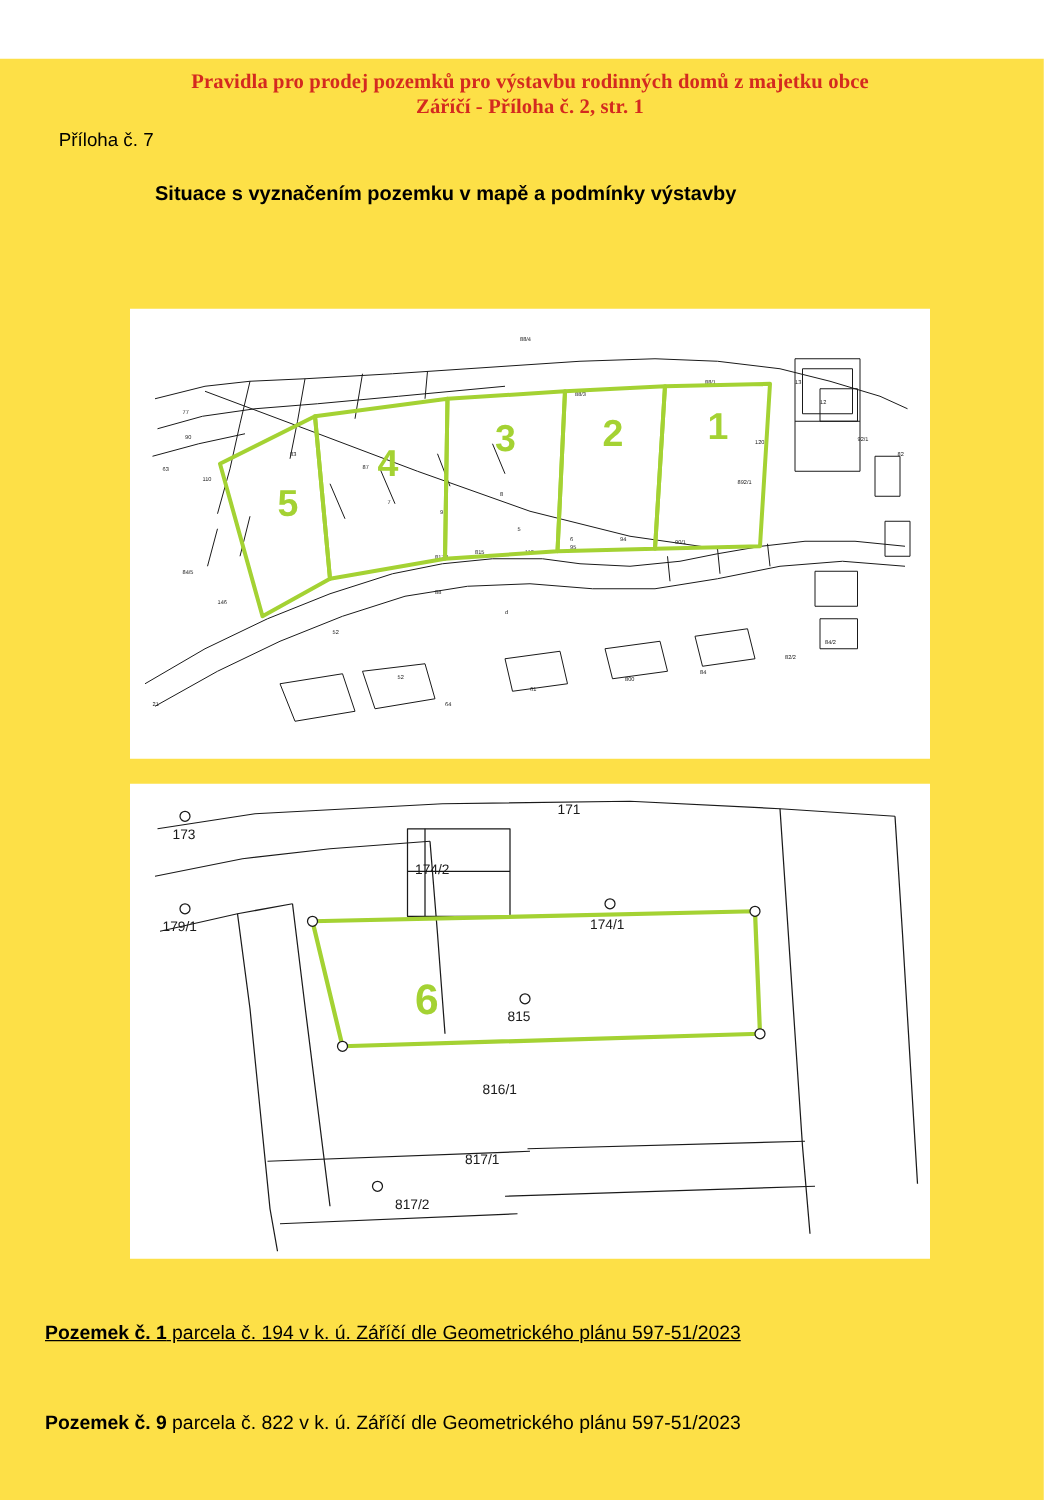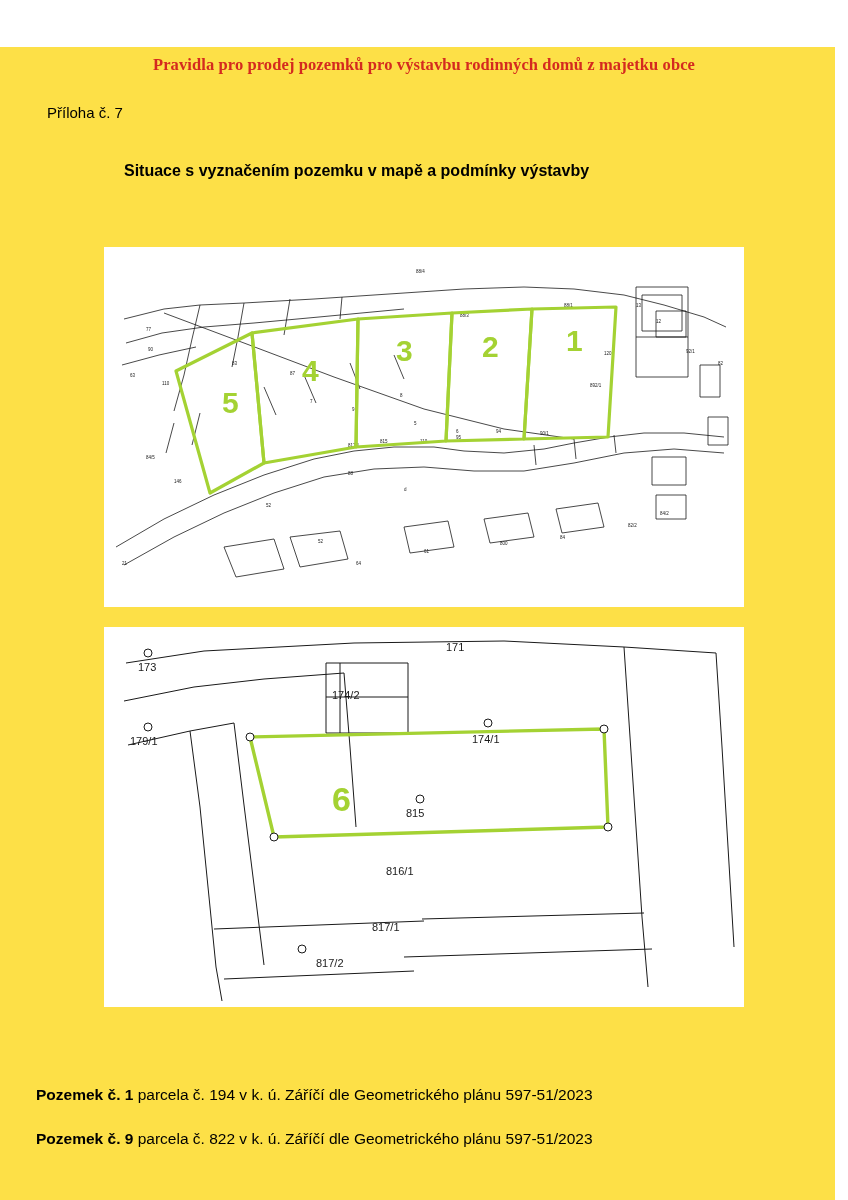--- a/index.html
+++ b/index.html
@@ -42,21 +42,21 @@
   .annex-label {
     position: absolute;
     top: 57px;
     left: 47px;
     font-size: 15px;
     line-height: 18px;
   }
 
   .subtitle {
     position: absolute;
-    top: 114px;
+    top: 99px;
     left: 124px;
     font-size: 16px;
     font-weight: bold;
     line-height: 20px;
   }
 
   
   .map {
     position: absolute;
     background: #ffffff;
@@ -81,33 +81,34 @@
     fill: #a4d233;
   }
 
   
   .desc-block {
     position: absolute;
     left: 36px;
     font-size: 15.5px;
     line-height: 23px;
   }
-  #desc-1 { top: 1036px; }
+  #desc-1 { top: 1008px; text-decoration: underline; }
   #desc-2 { top: 1080px; }
   .desc-block .strong { font-weight: bold; }
   .desc-block .row2 { display: block; }
   sup { font-size: 0.68em; vertical-align: super; }
 </style>
 </head>
 <body>
 
 <div class="page">
 
   <div class="doc-header">
     <span>Pravidla pro prodej pozemků pro výstavbu rodinných domů z majetku obce</span>
+    <span class="line2">Záříčí - Příloha č. 2, str. 1</span>
   </div>
 
   <div class="annex-label">Příloha č. 7</div>
 
   <div class="subtitle">Situace s vyznačením pozemku v mapě a podmínky výstavby</div>
 
   <div class="map" id="map-top">
     <svg viewBox="0 0 640 360" xmlns="http://www.w3.org/2000/svg">
       <g stroke="#1a1a1a" stroke-width="0.8" fill="none" stroke-linejoin="round">
 

